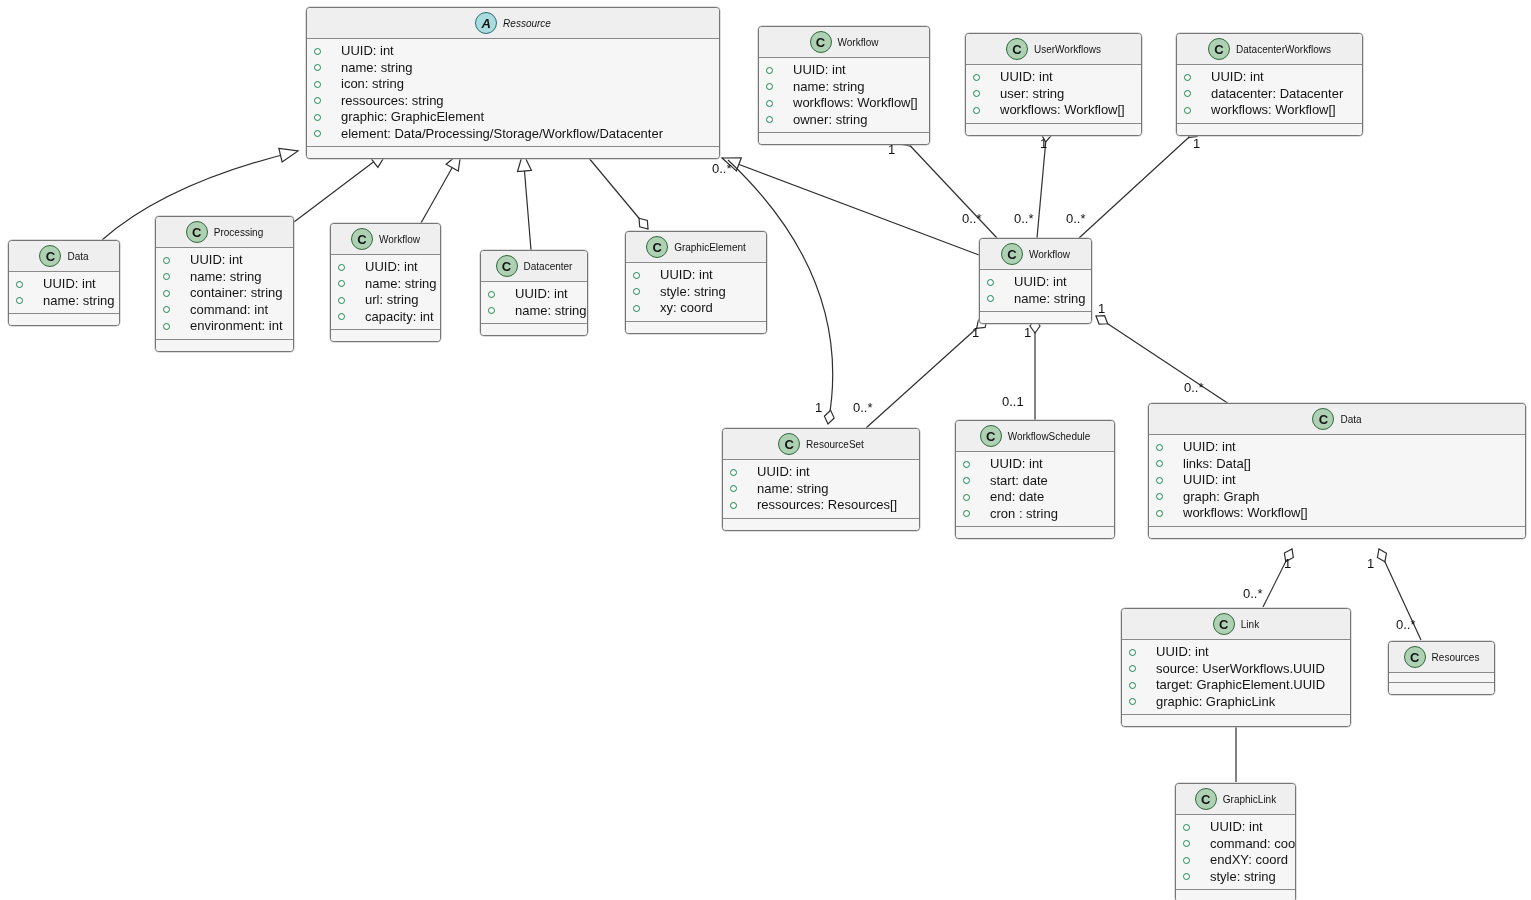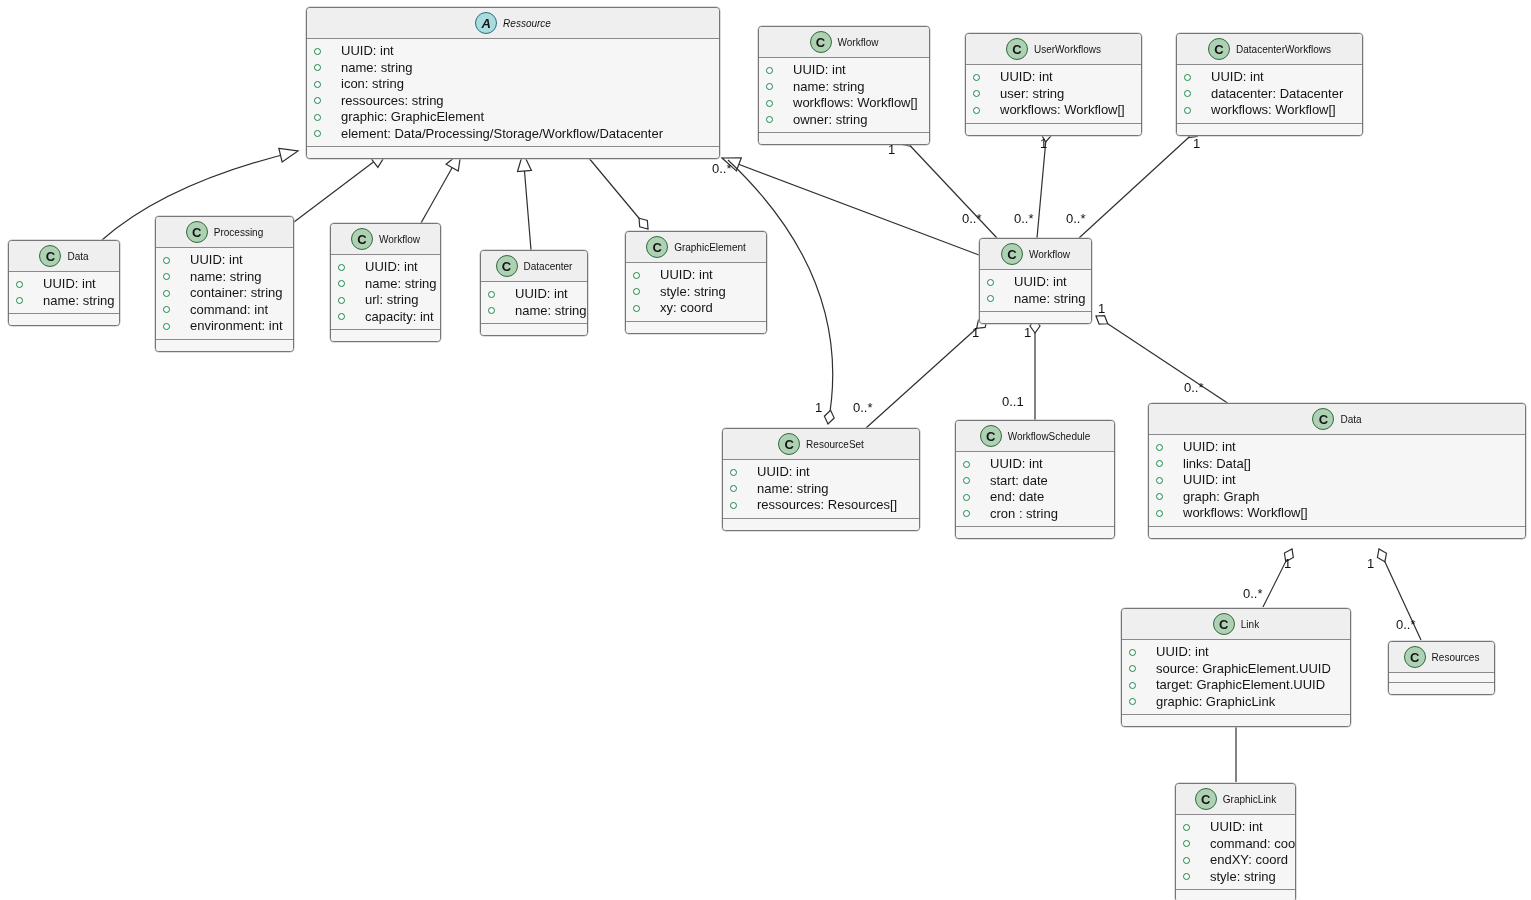--- a/index.html
+++ b/index.html
@@ -381,21 +381,21 @@
       <span class="badge c">C</span>
       <span class="cls-title">Link</span>
     </div>
     <div class="cls-attrs">
         <div class="attr">
           <span class="fdot"></span>
           <span>UUID: int</span>
         </div>
         <div class="attr">
           <span class="fdot"></span>
-          <span>source: GraphicElement.UUID</span>
+          <span>source: UserWorkflows.UUID</span>
         </div>
         <div class="attr">
           <span class="fdot"></span>
           <span>target: GraphicElement.UUID</span>
         </div>
         <div class="attr">
           <span class="fdot"></span>
           <span>graphic: GraphicLink</span>
         </div>
       </div>

